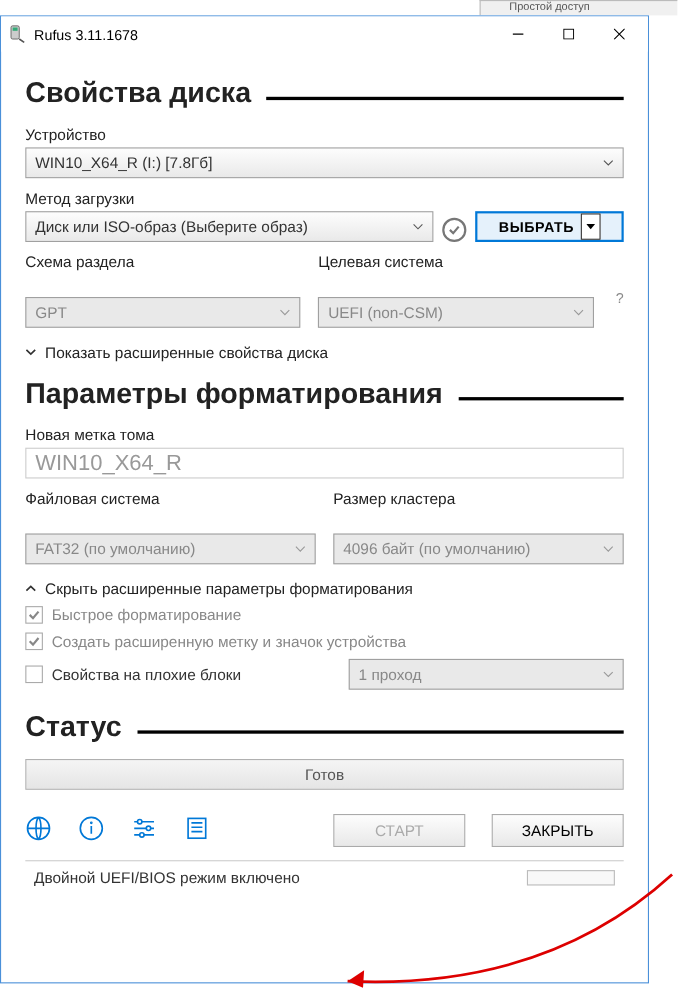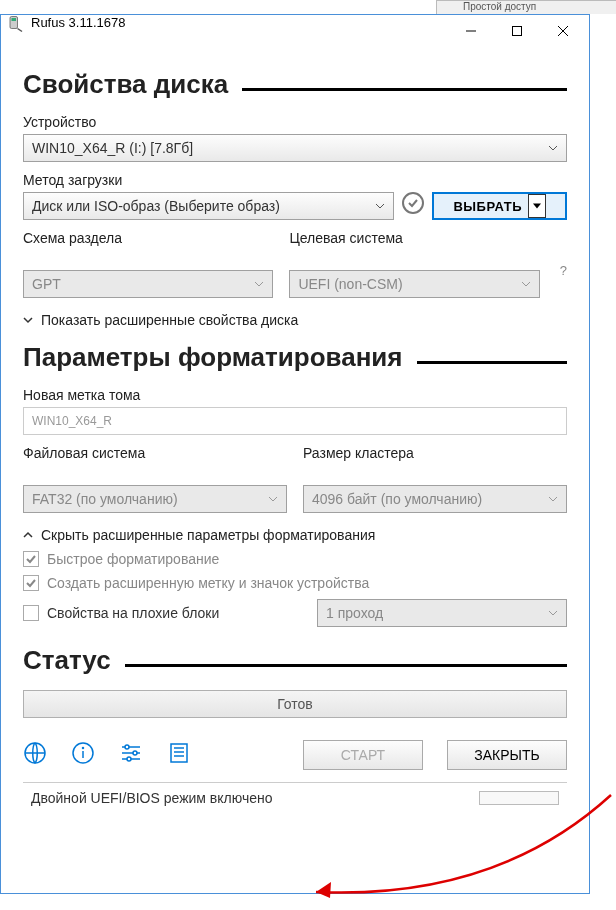--- a/index.html
+++ b/index.html
@@ -1,43 +1,43 @@
 <!DOCTYPE html>
 <html><head>
 <meta charset="utf-8">
 <style>
 * { box-sizing: border-box; font-family: 'Segoe UI', Tahoma, sans-serif; }
 body { margin:0; padding:0; width:616px; height:910px; background:#fff; position:relative; overflow:hidden;}
 .frag-top { position:absolute; top:0; right:0; height:14px; width:180px; background:#f0f0f0; border-top:1px solid #bbb; border-left:1px solid #bbb; font-size:10px; color:#555; padding-left:26px; line-height:12px; white-space:nowrap; overflow:hidden;}
 .window { position:absolute; top:14px; left:0; width:590px; height:880px; background:#fff; border:1px solid #4a90d9; display:flex; flex-direction:column;}
-.titlebar { height:32px; display:flex; align-items:flex-start; padding-left:6px; background:#fff; }
+.titlebar { height:32px; display:flex; align-items:center; padding-left:6px; background:#fff; }
 .titlebar svg { width:18px; height:18px; margin-right:6px;}
 .title-text { font-size:13px; flex:1;}
 .win-btn { width:46px; height:32px; display:flex; align-items:center; justify-content:center; }
 .win-btn svg { width:10px; height:10px; stroke:#000; stroke-width:1; fill:none;}
 .body { flex:1; padding: 8px 22px 0 22px; display:flex; flex-direction:column; overflow:hidden;}
 .section-head { display:flex; align-items:center; margin-top:14px; margin-bottom:4px;}
 .section-head h2 { margin:0; font-size:26px; font-weight:600; color:#222;text-align:right;}
 .section-head .line { flex:1; height:3px; background:#000; margin-left:14px; margin-top:10px;}
 label.fld { font-size:14px; color:#222; display:block; margin-top:10px; margin-bottom:4px;}
 .select { width:100%; height:28px; border:1px solid #a0a0a0; background:linear-gradient(#fdfdfd,#e9e9e9); display:flex; align-items:center; padding:0 8px; font-size:14px; position:relative; color:#333;}
 .select.disabled { background:#e9e9e9; color:#888;}
 .select .chev { margin-left:auto; }
 .row { display:flex; gap:16px; align-items:flex-end;}
 .col { flex:1; display:flex; flex-direction:column;gap:20px;}
-.boot-row { display:flex; align-items:flex-start; gap:8px;}
+.boot-row { display:flex; align-items:flex-end; gap:8px;}
 .boot-select { flex:1;}
 .check-circle { width:22px; height:22px; border:2px solid #777; border-radius:50%; display:flex; align-items:center; justify-content:center;}
 .check-circle svg { width:12px; height:12px; stroke:#777; stroke-width:2; fill:none;}
 .btn-select { height:28px; border:2px solid #0078d7; background:#e5f1fb; display:flex; align-items:center; padding:0 19px; font-size:13px; font-weight:600; letter-spacing:0.5px;}
 .btn-select .dd { width:18px; height:24px; margin-left:6px; border:1px solid #333; display:flex; align-items:center; justify-content:center; background:#fff;}
 .helpq { font-size:13px; color:#888; margin-left:4px; align-self:center; margin-top:22px;}
 .expander { display:flex; align-items:center; font-size:14px; margin-top:14px; color:#222;}
 .expander .ic { margin-right:8px;}
-.input-text { width:100%; height:28px; border:1px solid #ccc; padding:0 8px; font-size:12px; color:#999;}
+.input-text { width:100%; height:28px; border:1px solid #ccc; padding:0 8px; font-size:20px; color:#999;}
 .chk-row { display:flex; align-items:center; font-size:14px; margin-top:8px; color:#888;}
 .chk-row.enabled { color:#333;}
 .chk-box { width:16px; height:16px; border:1px solid #aaa; margin-right:8px; display:flex; align-items:center; justify-content:center; background:#fff;}
 .chk-box.checked svg { width:12px; height:12px; stroke:#888; stroke-width:2; fill:none;}
 .chk-pass-row { display:flex; align-items:center; margin-top:8px;}
 .chk-pass-row .select { width:250px; margin-left:auto;}
 .status-bar { height:28px; border:1px solid #b0b0b0; background:linear-gradient(#f5f5f5,#e5e5e5); display:flex; align-items:center; justify-content:center; font-size:14px; color:#555; margin-top:10px;}
 .bottom-row { display:flex; align-items:center; margin-top:22px; gap:24px;}
 .bottom-row .spacer { flex:1;}
 .icon-btn svg { width:24px; height:24px; }

